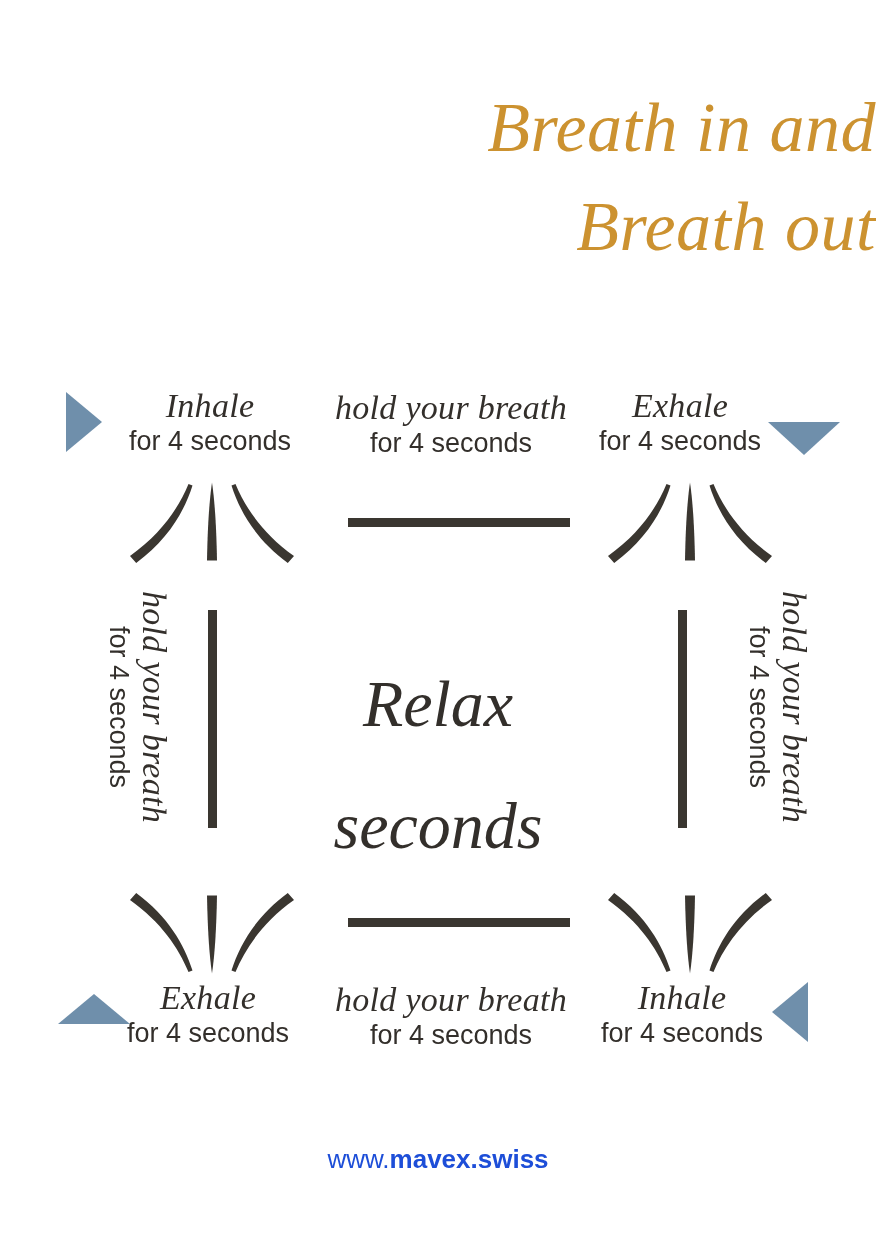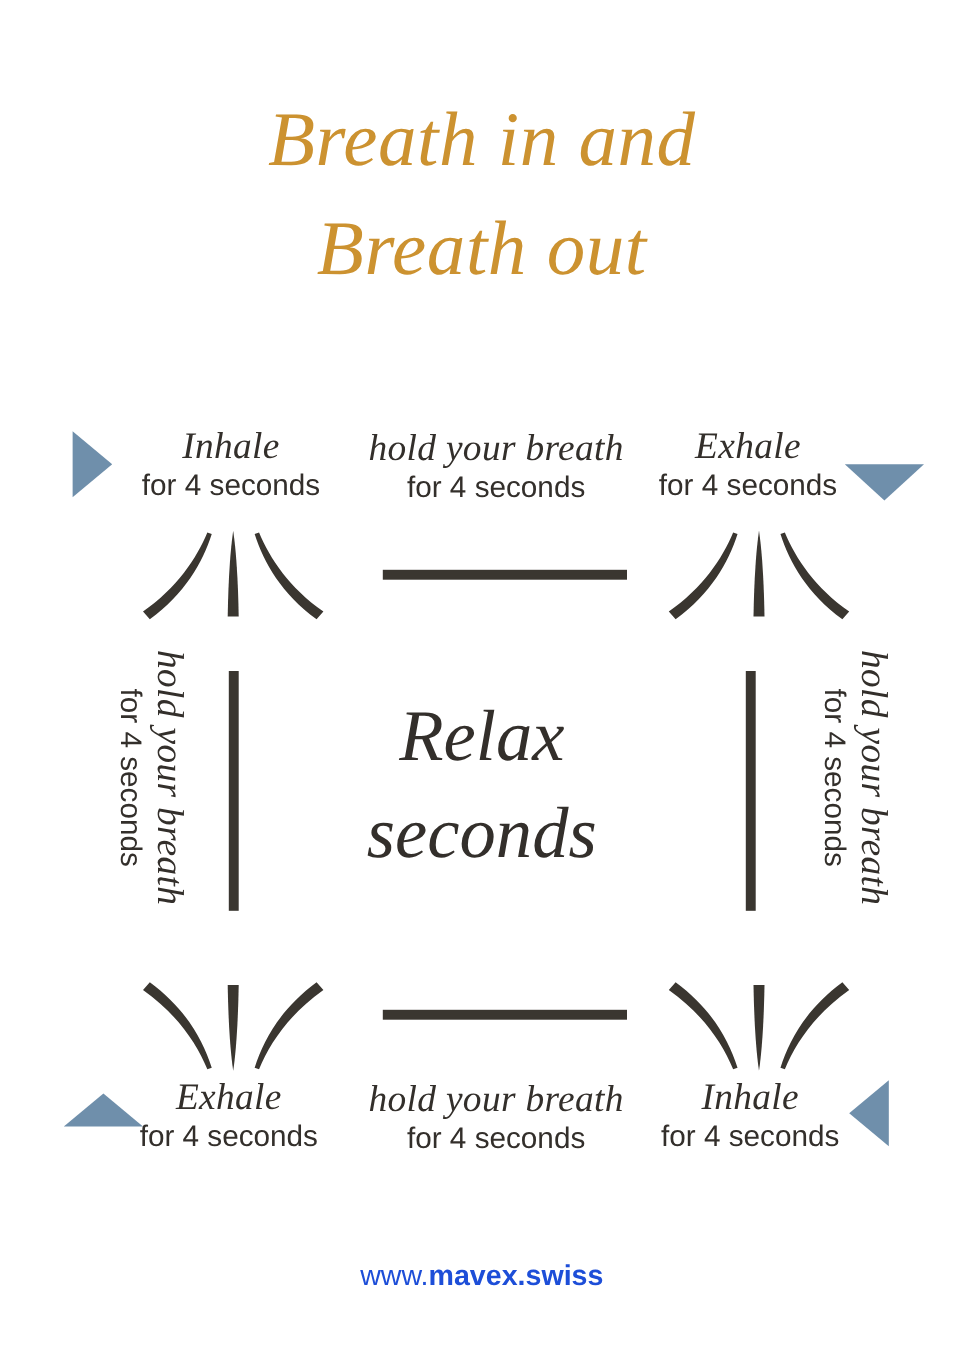--- a/index.html
+++ b/index.html
@@ -17,21 +17,21 @@
     background: #ffffff;
     overflow: hidden;
   }
 
   
   .title {
     position: absolute;
     left: 0;
     top: 78px;
     width: 876px;
-    text-align: center;
+    text-align: right;
     font-family: "Liberation Serif", "DejaVu Serif", serif;
     font-style: italic;
     font-size: 70px;
     line-height: 1.42;
     color: #cc9230;
     letter-spacing: 0.5px;
   }
   .title-line { display: block; }
 
   
@@ -115,21 +115,21 @@
     left: 263px;
     top: 626px;
     width: 350px;
     text-align: center;
     font-family: "Liberation Serif", "DejaVu Serif", serif;
     font-style: italic;
     font-size: 66px;
     line-height: 1.33;
     color: #332f2b;
   }
-  .center-mark span { display: block; }
+  .center-mark span { display: block; margin-top: 34px; }
 
   
   .footer {
     position: absolute;
     left: 0;
     top: 1144px;
     width: 876px;
     text-align: center;
     font-family: "Liberation Sans", sans-serif;
     font-size: 26px;

